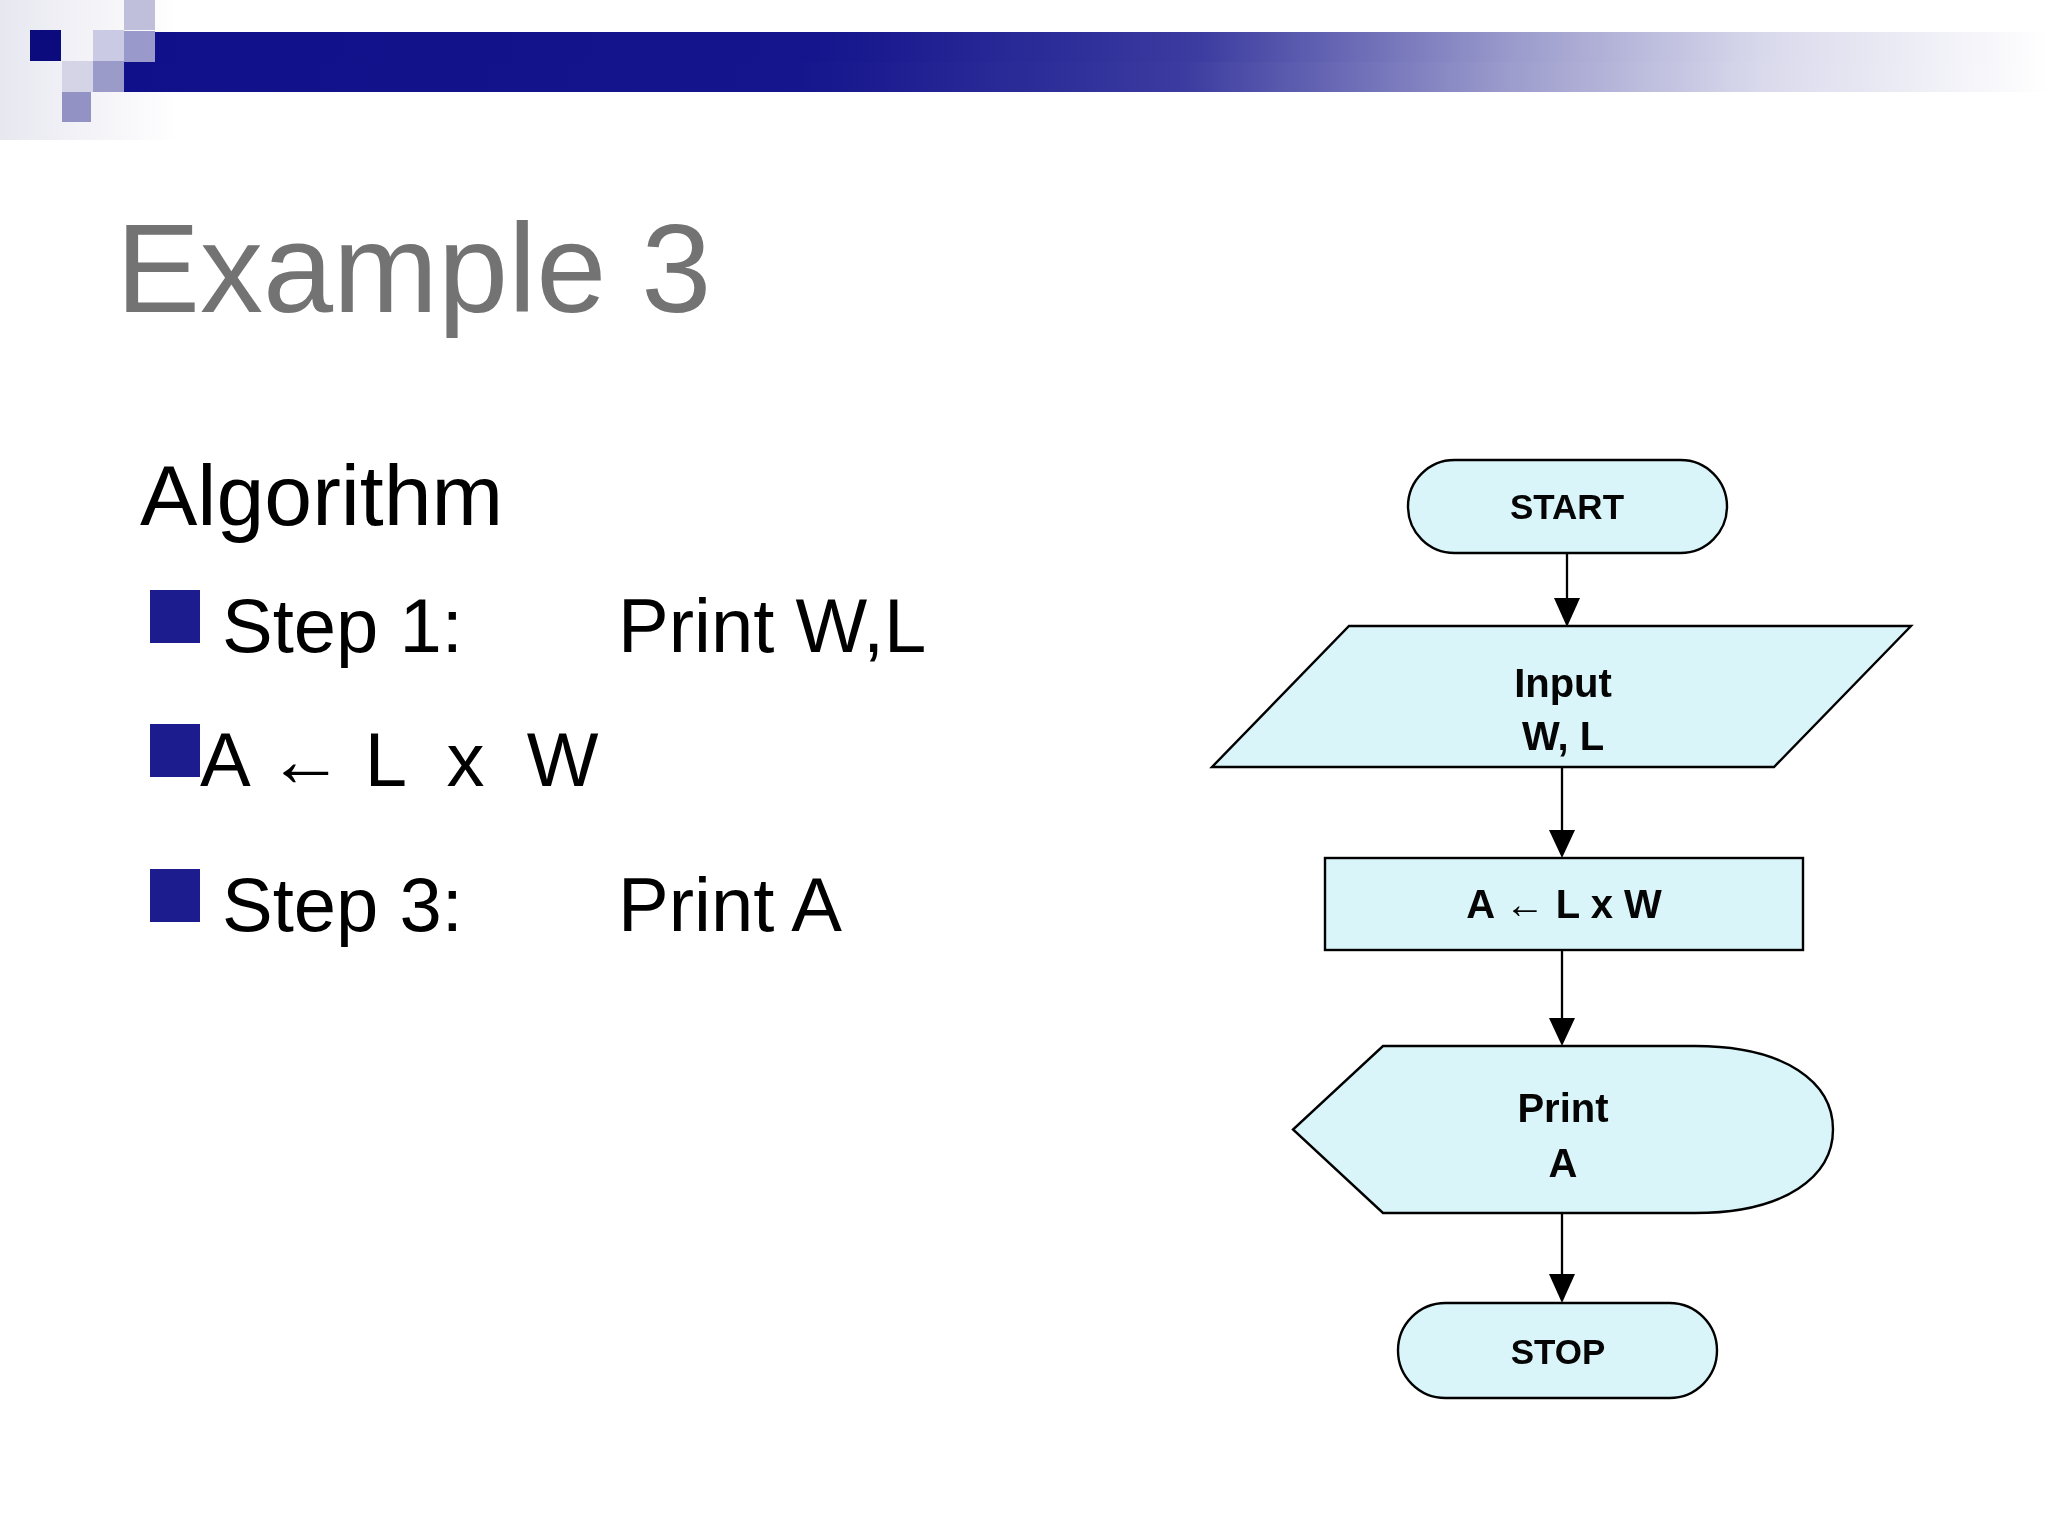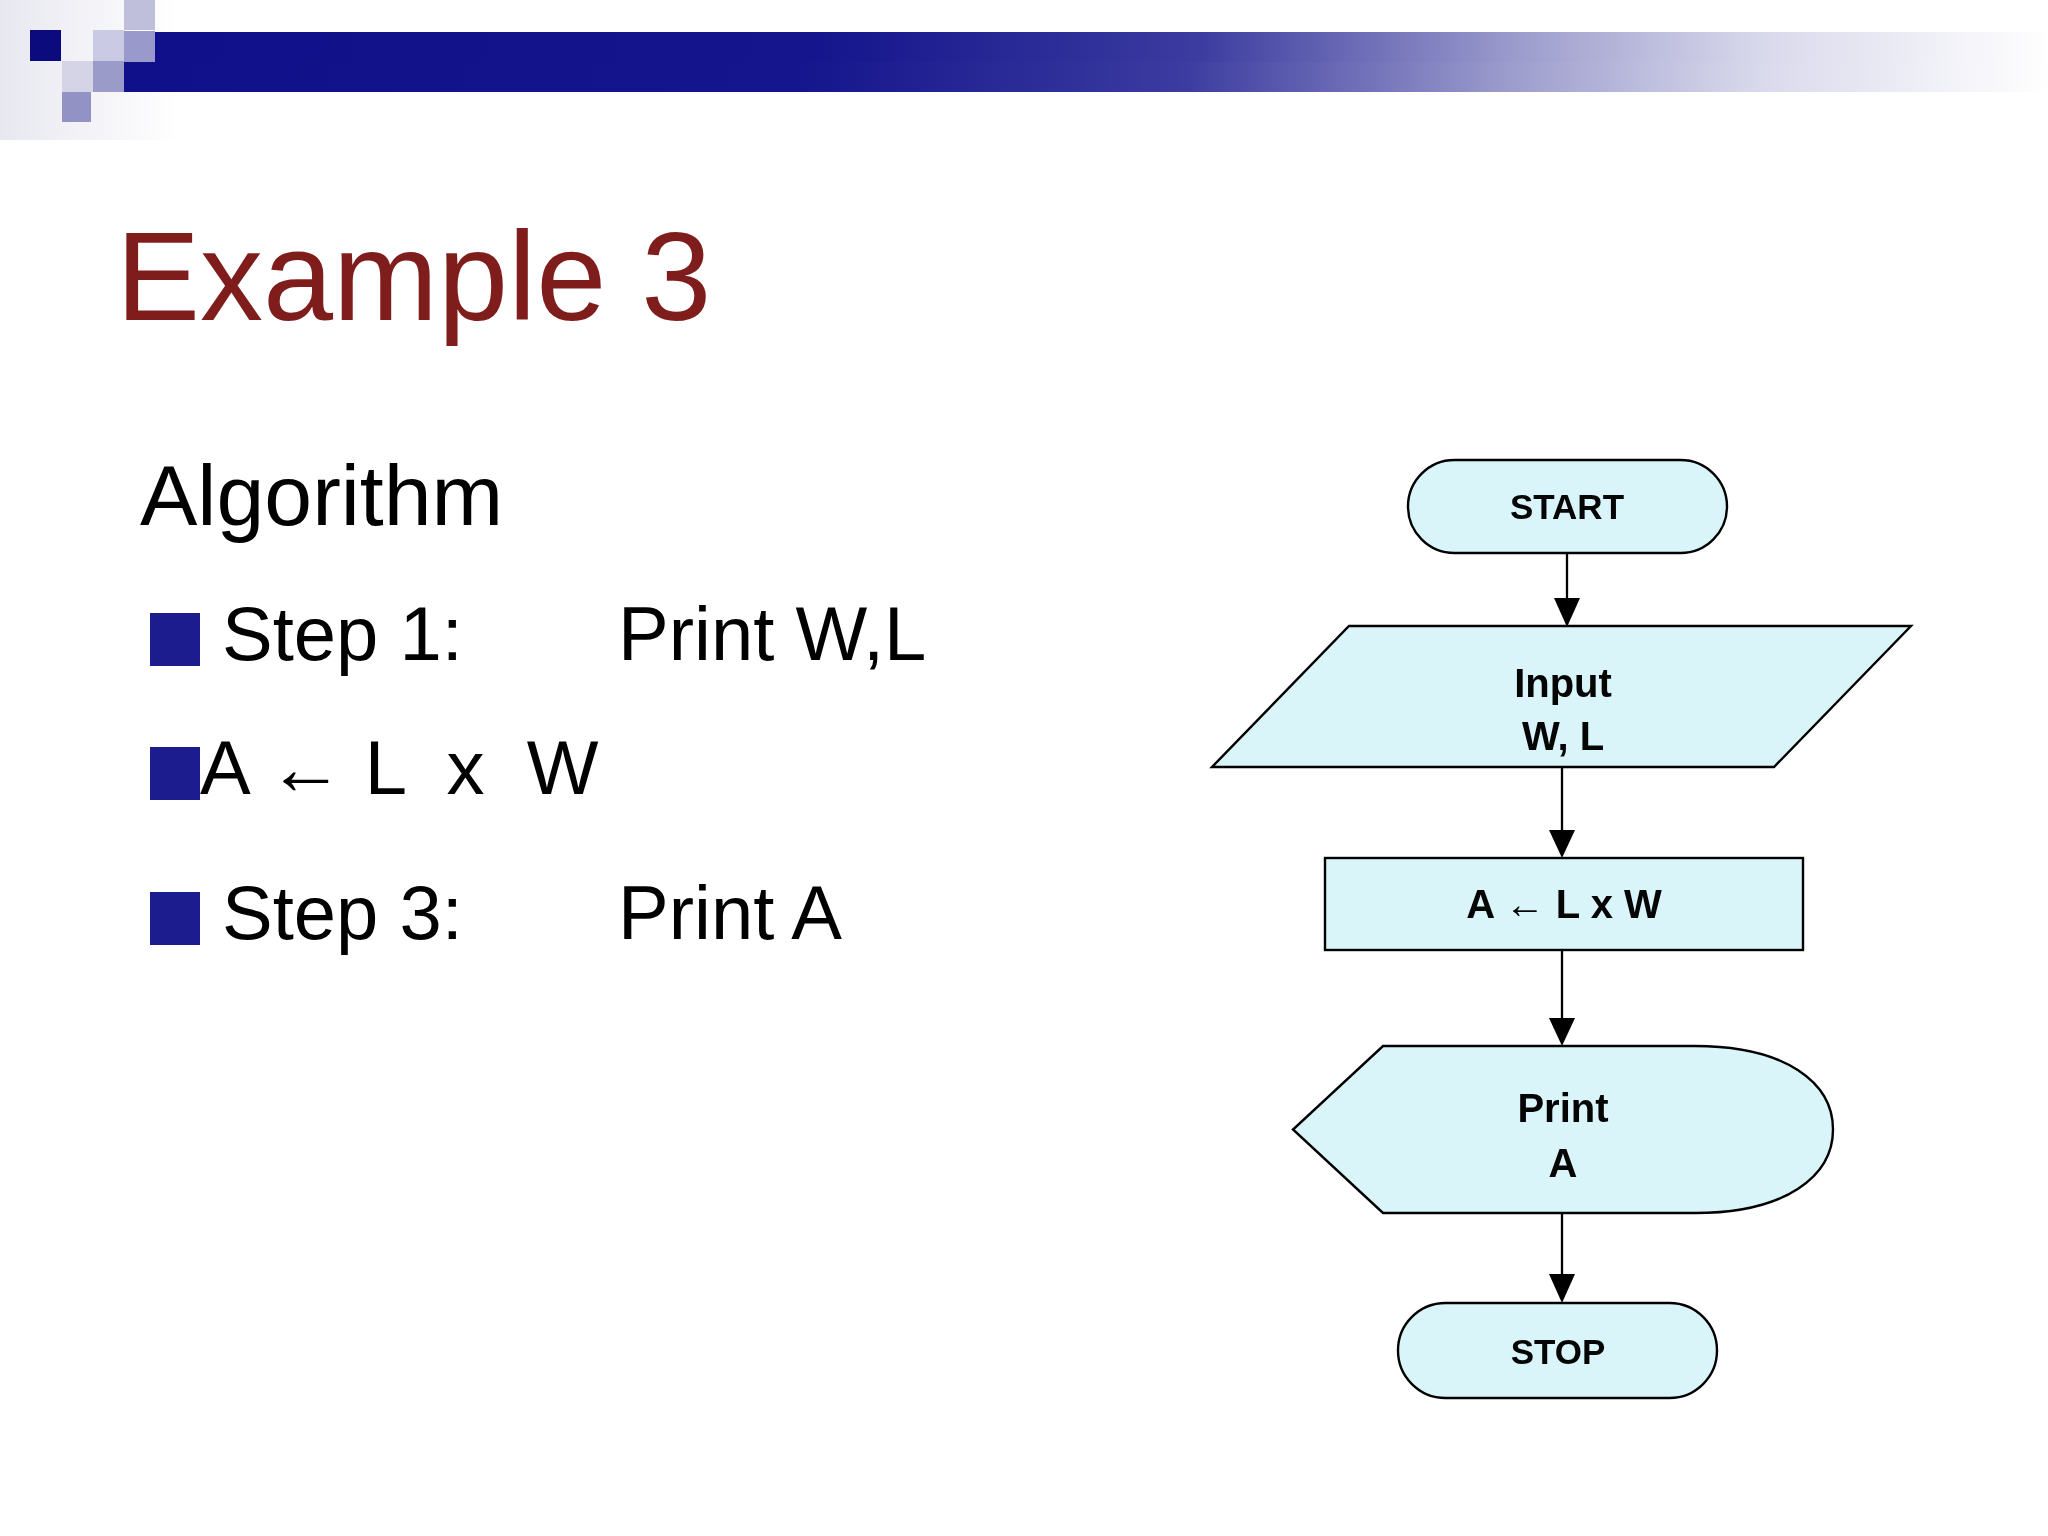--- a/index.html
+++ b/index.html
@@ -23,32 +23,32 @@
   .sq{width:31px;height:31px;}
   .sq1{left:124px;top:0;height:30px;background:#bfbfdc;}
   .sq2{left:30px;top:30px;background:#0b0b7e;}
   .sq3{left:93px;top:30px;background:#cacae4;}
   .sq4{left:124px;top:31px;background:#9999cb;}
   .sq5{left:62px;top:61px;background:#d4d4e6;}
   .sq6{left:93px;top:61px;background:#9b9bca;}
   .sq7{left:62px;top:92px;width:29px;height:30px;background:#9292c4;}
   
   .title{
-    left:116px;top:208px;
+    left:116px;top:200px;
     font-size:126px;line-height:1.1;letter-spacing:0;
-    color:#7f1d1d;white-space:pre;
+    color:#737373;white-space:pre;
   }
   .heading{
     left:140px;top:448px;
     font-size:86px;font-weight:normal;line-height:1.1;white-space:pre;
   }
   .steps{left:0;top:578px;width:1150px;}
   .step-row{
     position:absolute;left:0;width:1150px;height:110px;
-    display:flex;align-items:center;
+    display:flex;align-items:flex-start;
   }
   .step-row.r0{top:0;}
   .step-row.r1{top:134px;}
   .step-row.r2{top:267px;margin-top:12px;}
   .bullet{
     flex:0 0 auto;width:50px;height:53px;margin:12px 0 0 150px;
     background:#1c1c8e;
   }
   .step-label{
     flex:0 0 auto;width:396px;margin-left:22px;

